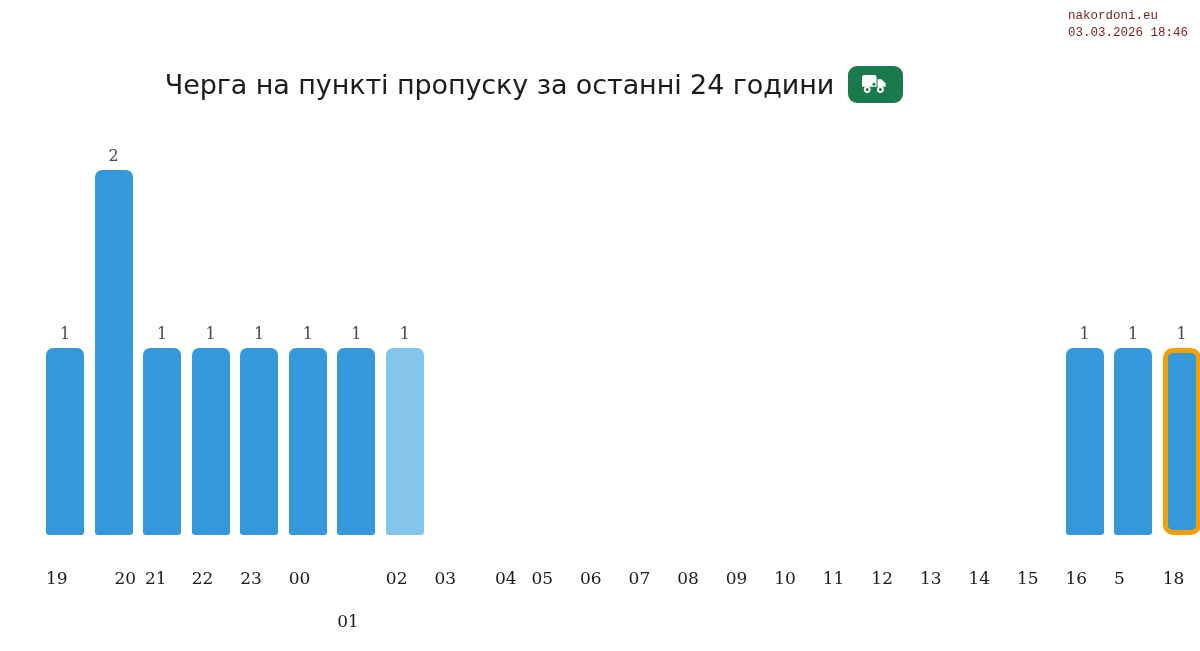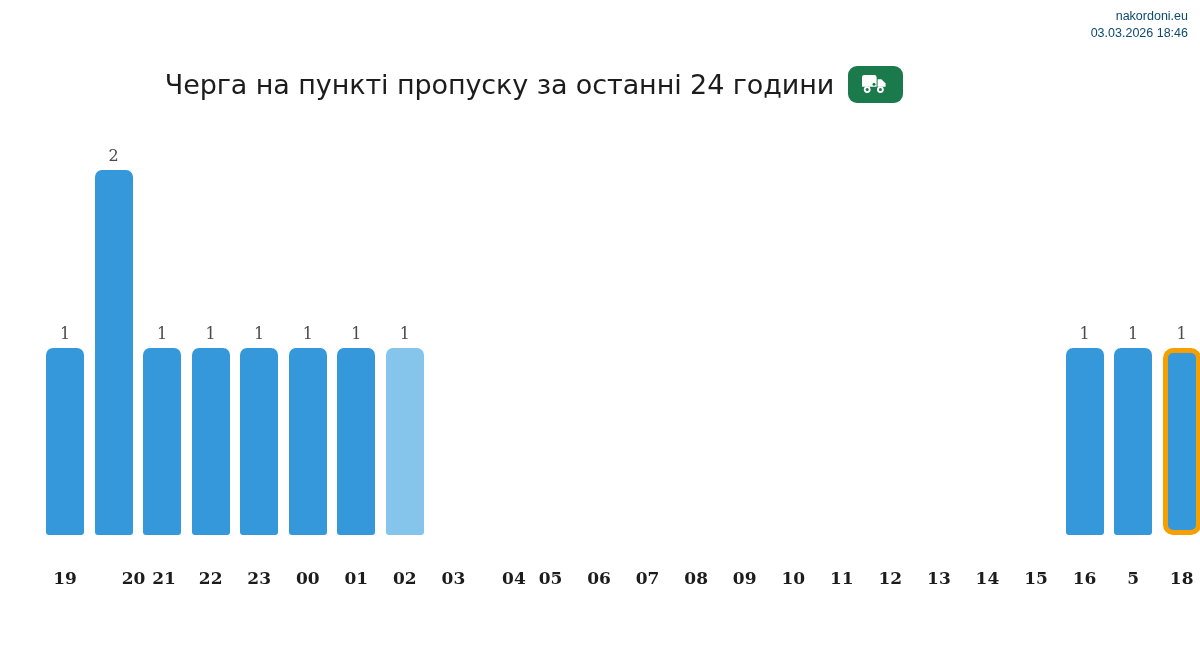--- a/index.html
+++ b/index.html
@@ -13,25 +13,24 @@
     font-family: "DejaVu Sans", sans-serif;
     position: relative;
     overflow: hidden;
   }
 
   
   #watermark {
     position: absolute;
     top: 8px;
     right: 12px;
-    text-align: right;
     line-height: 1.35;
-    color: #0c4a6e;
+    color: #7f1d1d;
     font-size: 12.5px;
-    font-family: Liberation Sans, sans-serif;
+    font-family: Liberation Mono, monospace;
   }
 
   
   #title-row {
     position: absolute;
     top: 58px;
     left: 0;
     width: 1068px;
     height: 52px;
     display: flex;
@@ -111,25 +110,24 @@
     text-align: center;
     font-size: 16px;
     color: #4a4a4a;
     font-family: "DejaVu Serif", serif;
     line-height: 1;
   }
   .tick-label {
     position: absolute;
     top: 570px;
     width: 38px;
-    text-align: center;
     font-size: 17px;
     color: #1c1c1c;
     font-family: "DejaVu Serif", serif;
-    font-weight: bold;
+    font-weight: normal;
     line-height: 1;
   }
 </style>
 </head>
 <body>
 
 <div id="watermark">
   <div>nakordoni.eu</div>
   <div>03.03.2026 18:46</div>
 </div>
@@ -197,21 +195,21 @@
         <div class="bar highlight" title="18: 1" style="height: 187px;"></div>
       </div>
       <div class="bar-value" style="left: 1116.65px; top: 196px;">1</div>
     </div>
 <div class="tick-label" style="left: 46px;">19</div>
     <div class="tick-label" style="left: 94.55px; margin-left: 20px;">20</div>
     <div class="tick-label" style="left: 145px;">21</div>
     <div class="tick-label" style="left: 191.65px;">22</div>
     <div class="tick-label" style="left: 240.2px;">23</div>
     <div class="tick-label" style="left: 288.75px;">00</div>
-    <div class="tick-label" style="left: 337.3px;">01</div>
+    <div class="tick-label" style="left: 337.3px; margin-top: 43px;">01</div>
     <div class="tick-label" style="left: 385.85px;">02</div>
     <div class="tick-label" style="left: 434.4px;">03</div>
     <div class="tick-label" style="left: 482.95px; margin-left: 12px;">04</div>
     <div class="tick-label" style="left: 531.5px;">05</div>
     <div class="tick-label" style="left: 580.05px;">06</div>
     <div class="tick-label" style="left: 628.6px;">07</div>
     <div class="tick-label" style="left: 677.15px;">08</div>
     <div class="tick-label" style="left: 725.7px;">09</div>
     <div class="tick-label" style="left: 774.25px;">10</div>
     <div class="tick-label" style="left: 822.8px;">11</div>

